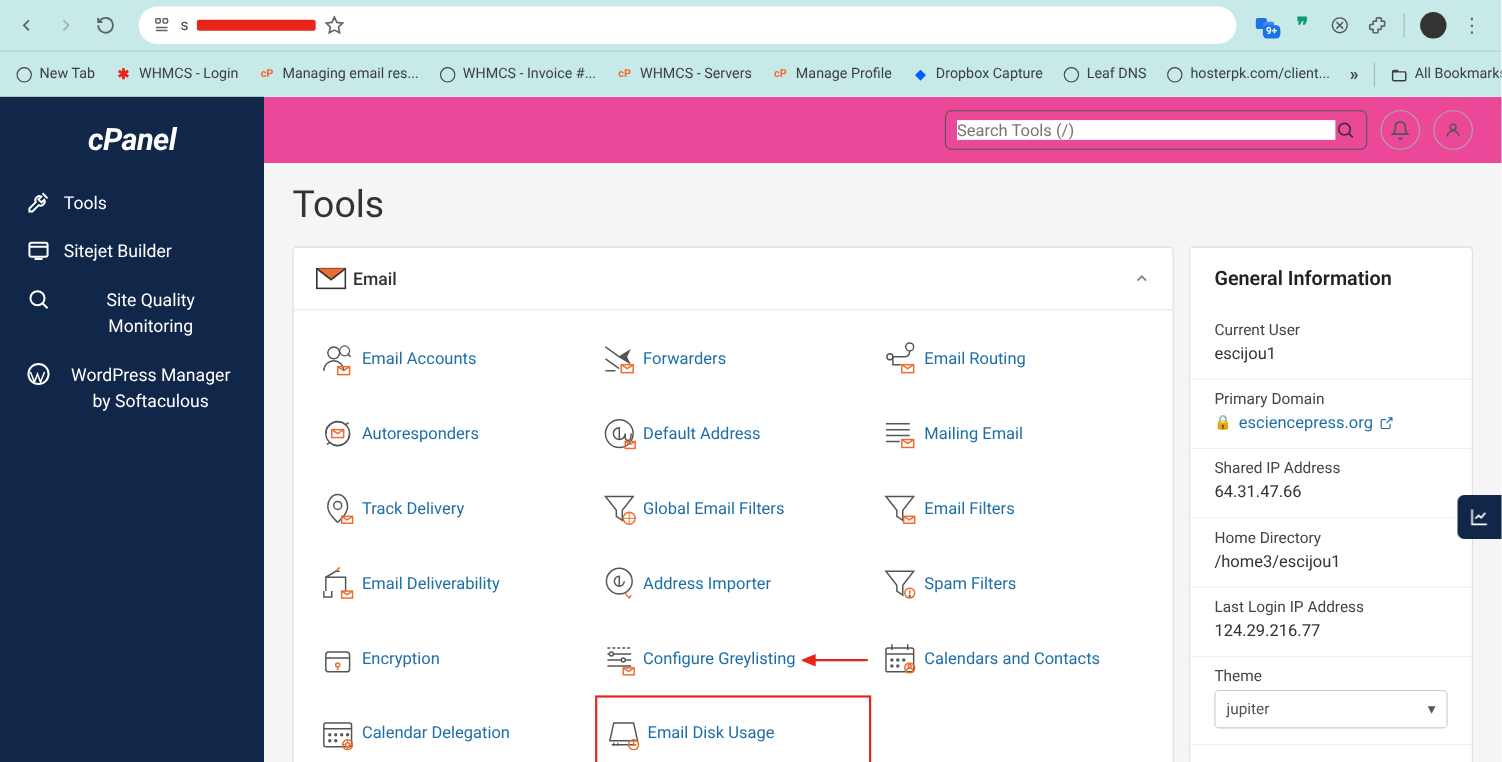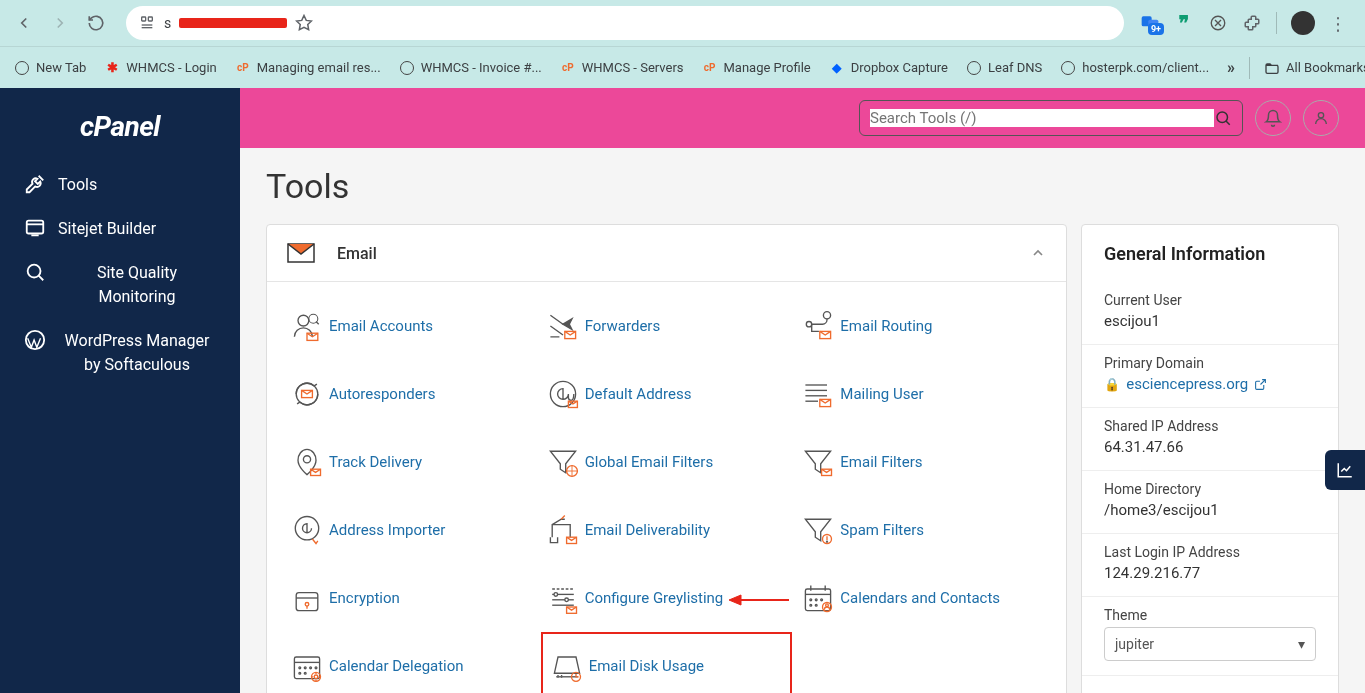--- a/index.html
+++ b/index.html
@@ -42,21 +42,21 @@
 .header-bar { display: flex; align-items: center; padding: 12px 26px; background: #ec4899; justify-content: flex-end; gap: 12px; }
 .search-box { width: 384px; border: 1.5px solid #555; border-radius: 6px; height: 36px; display: flex; align-items: center; padding: 0 10px; }
 .search-input { flex: 1; border: none; outline: none; font-size: 15px; color:#666; }
 .search-btn { color: #333; }
 .circle-btn { width: 36px; height: 36px; border: 1.5px solid #aaa; border-radius: 50%; display: flex; align-items: center; justify-content: center; color: #555; cursor: pointer; }
 
 .page-title { font-size: 34px; color: #333; padding: 18px 26px; font-weight: 400; }
 
 .content { display: flex; gap: 14px; padding: 0 26px 20px; }
 .tools-panel { flex: 1; background: #fff; border: 1px solid #ddd; border-radius: 4px; }
-.panel-header { display: flex; align-items: center; padding: 18px 20px; border-bottom: 1px solid #e5e5e5; gap: 22px; }
+.panel-header { display: flex; align-items: center; padding: 18px 20px; border-bottom: 1px solid #e5e5e5; gap: 6px; }
 .panel-icon { width: 28px; height: 20px; }
 .panel-title { flex: 1; font-size: 16px; color: #333; font-weight: 500; }
 .panel-chevron { color: #888; }
 
 .tools-grid { display: grid; grid-template-columns: repeat(3, 1fr); padding: 12px 20px; gap: 4px 8px; }
 .tool-item { display: flex; align-items: center; gap: 2px; padding: 12px 0; cursor: pointer; }
 .tool-icon { width: 40px; height: 40px; display: flex; align-items: center; justify-content: center; flex-shrink:0; }
 .tool-label { color: #1e6ea8; font-size: 15px; }
 .tool-item.highlighted { border: 2px solid #e8251a; margin:-2px; padding: 12px 4px; }
 
@@ -351,21 +351,21 @@
               <span class="tool-icon">
                 <svg width="36" height="36" viewBox="0 0 40 40" fill="none" stroke="#555" stroke-width="1.5">
                   <line x1="6" y1="10" x2="30" y2="10"></line>
                   <line x1="6" y1="16" x2="30" y2="16"></line>
                   <line x1="6" y1="22" x2="30" y2="22"></line>
                   <line x1="6" y1="28" x2="20" y2="28"></line>
                   <rect x="22" y="26" width="12" height="8" stroke="#ef6b2e"></rect>
                   <path d="M22 26l6 4 6-4" stroke="#ef6b2e"></path>
                 </svg>
               </span>
-              <span class="tool-label">Mailing User</span>
+              <span class="tool-label">Mailing Email</span>
             </div>
 
           <div class="tool-item">
               <span class="tool-icon">
                 <svg width="36" height="36" viewBox="0 0 40 40" fill="none" stroke="#555" stroke-width="1.5">
                   <path d="M20 6C14 6 10 12 10 18c0 8 10 16 10 16s10-8 10-16c0-6-4-12-10-12z"></path>
                   <circle cx="20" cy="17" r="4"></circle>
                   <rect x="24" y="28" width="11" height="7" stroke="#ef6b2e"></rect>
                   <path d="M24 28l5.5 3.5L35 28" stroke="#ef6b2e"></path>
                 </svg>
@@ -389,37 +389,37 @@
                   <rect x="24" y="28" width="11" height="7" stroke="#ef6b2e"></rect>
                   <path d="M24 28l5.5 3.5L35 28" stroke="#ef6b2e"></path>
                 </svg>
               </span>
               <span class="tool-label">Email Filters</span>
             </div>
 
           <div class="tool-item">
               <span class="tool-icon">
                 <svg width="36" height="36" viewBox="0 0 40 40" fill="none" stroke="#555" stroke-width="1.5">
-                  <circle cx="20" cy="18" r="13"></circle>
-                  <path d="M25 18a5 5 0 1 1-5-5v10"></path>
-                  <path d="M26 30l4 5 2-3" stroke="#ef6b2e"></path>
-                </svg>
-              </span>
-              <span class="tool-label">Address Importer</span>
-            </div>
-          <div class="tool-item">
-              <span class="tool-icon">
-                <svg width="36" height="36" viewBox="0 0 40 40" fill="none" stroke="#555" stroke-width="1.5">
                   <path d="M8 28V14h20v14M8 14l10-6h4M14 28v6h-8v-6"></path>
                   <path d="M18 8l4-4" stroke="#ef6b2e"></path>
                   <rect x="24" y="28" width="11" height="7" stroke="#ef6b2e"></rect>
                   <path d="M24 28l5.5 3.5L35 28" stroke="#ef6b2e"></path>
                 </svg>
               </span>
               <span class="tool-label">Email Deliverability</span>
+            </div>
+          <div class="tool-item">
+              <span class="tool-icon">
+                <svg width="36" height="36" viewBox="0 0 40 40" fill="none" stroke="#555" stroke-width="1.5">
+                  <circle cx="20" cy="18" r="13"></circle>
+                  <path d="M25 18a5 5 0 1 1-5-5v10"></path>
+                  <path d="M26 30l4 5 2-3" stroke="#ef6b2e"></path>
+                </svg>
+              </span>
+              <span class="tool-label">Address Importer</span>
             </div>
           <div class="tool-item">
               <span class="tool-icon">
                 <svg width="36" height="36" viewBox="0 0 40 40" fill="none" stroke="#555" stroke-width="1.5">
                   <path d="M6 8h28l-11 14v10l-6-4v-6z"></path>
                   <circle cx="30" cy="30" r="5" stroke="#ef6b2e"></circle>
                   <line x1="30" y1="27" x2="30" y2="31" stroke="#ef6b2e"></line>
                   <circle cx="30" cy="33" r="0.5" fill="#ef6b2e"></circle>
                 </svg>
               </span>

